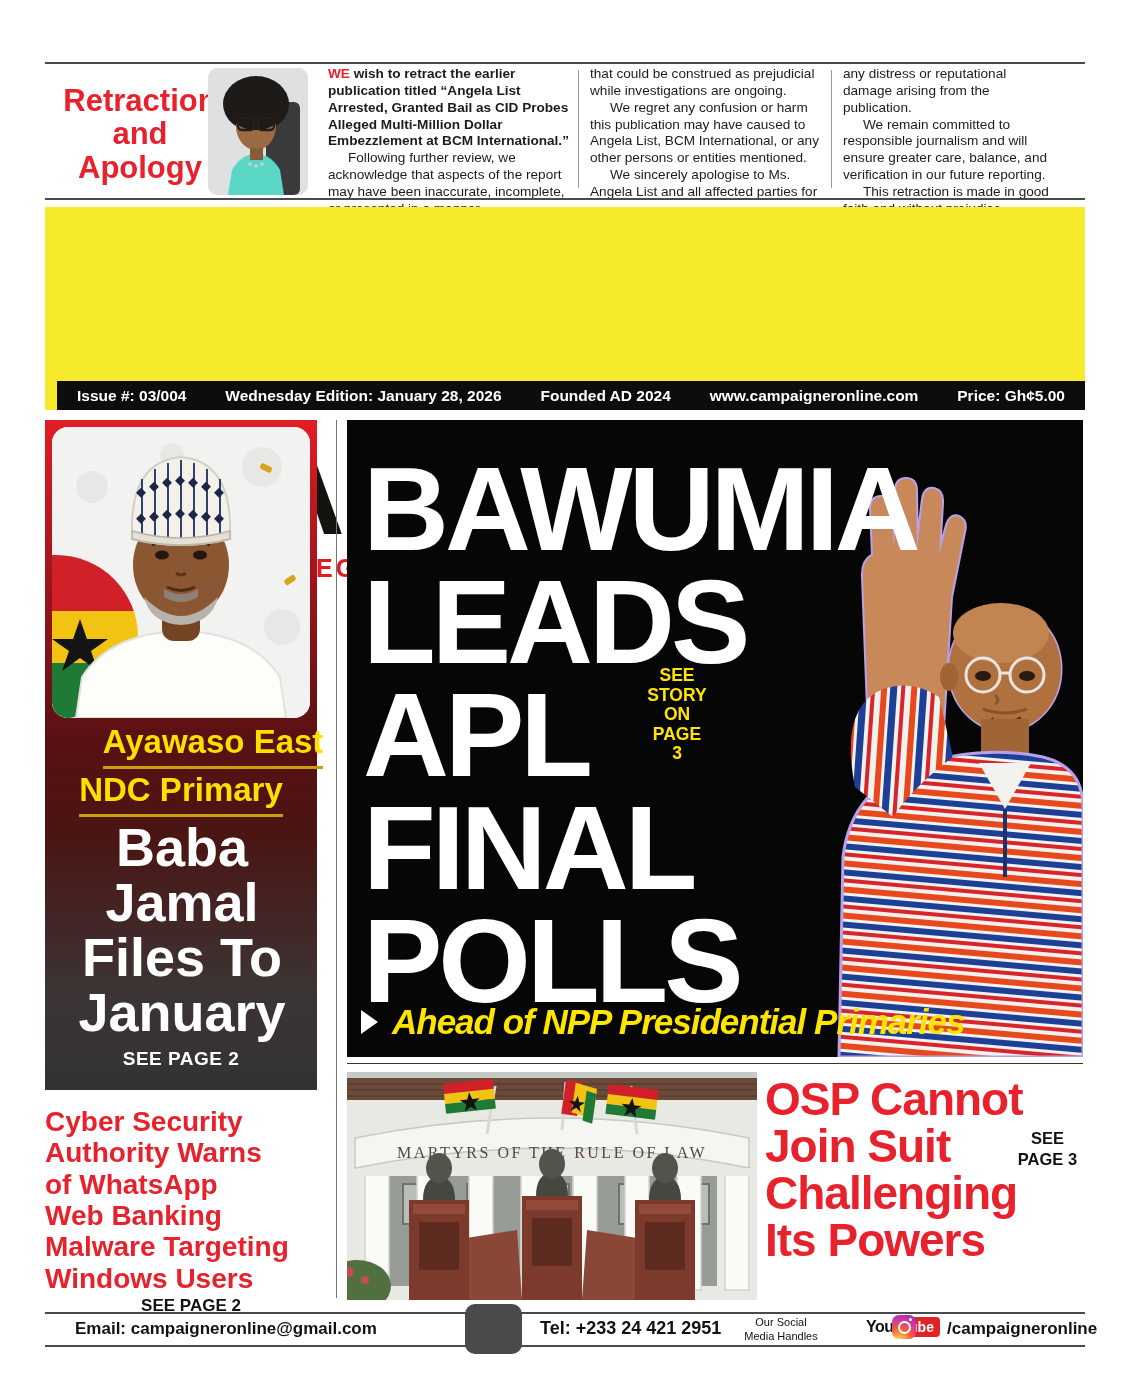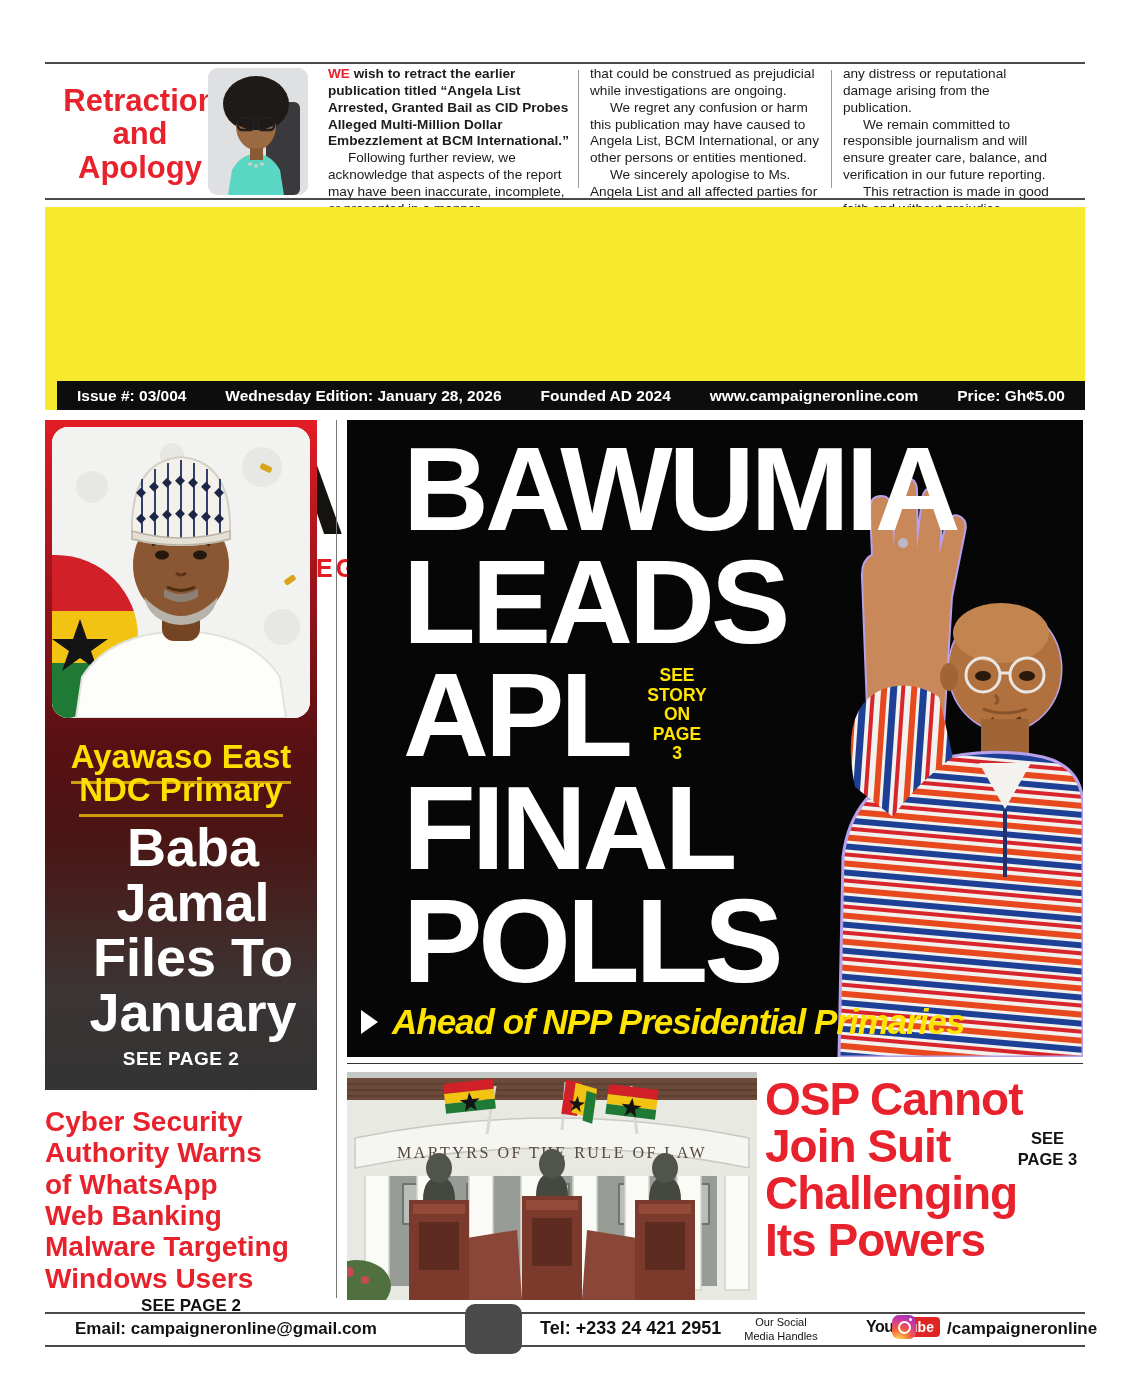--- a/index.html
+++ b/index.html
@@ -32,21 +32,21 @@
   .diamond{width:13px;height:13px;background:#151310;transform:rotate(45deg);}
   .infobar{background:#0d0d0d;color:#fff;display:flex;align-items:center;
            justify-content:space-between;padding:0 20px;font-weight:bold;font-size:15.5px;}
 
   
   .leftbox{background:linear-gradient(180deg,#e31c25 0%,#a3151b 22%,#591013 48%,#4a1513 62%,#3c3434 85%,#333333 100%);}
   .pcard{left:7px;top:7px;width:258px;height:291px;border-radius:16px;overflow:hidden;background:#f2f3f1;}
   .kicker{left:0;width:272px;text-align:center;}
   .kicker span{display:inline-block;color:#ffdf00;font-weight:bold;font-size:33px;
                border-bottom:3px solid #cf9d0c;padding-bottom:5px;}
-  .left-head{left:12px;width:272px;text-align:center;color:#ffffff;font-weight:bold;
+  .left-head{left:1px;width:272px;text-align:center;color:#ffffff;font-weight:bold;
              font-size:54px;line-height:1.02;}
   .see-w{color:#ffffff;font-weight:bold;font-size:19px;text-align:center;width:272px;letter-spacing:.5px;}
 
   
   .blackbox{background:#060606;overflow:hidden;}
   .main-head{color:#ffffff;font-weight:bold;font-size:119px;line-height:113px;letter-spacing:-4px;}
   .see-story{color:#ffe400;font-weight:bold;font-size:17.5px;line-height:1.12;text-align:center;}
   .main-tag{display:flex;align-items:center;gap:14px;}
   .tri-w{width:0;height:0;border-left:17px solid #ffffff;border-top:12px solid transparent;border-bottom:12px solid transparent;}
   .main-tag .txt{color:#ffe400;font-weight:bold;font-style:italic;font-size:35px;letter-spacing:-1px;}
@@ -207,21 +207,21 @@
           <rect x="112" y="84" width="7" height="7" transform="rotate(45 115 87)"></rect>
             <rect x="125" y="83" width="7" height="7" transform="rotate(45 128 86)"></rect>
           <rect x="138" y="84" width="7" height="7" transform="rotate(45 141 87)"></rect>
             <rect x="151" y="86" width="7" height="7" transform="rotate(45 154 89)"></rect>
           <rect x="164" y="88" width="7" height="7" transform="rotate(45 167 91)"></rect>
         </g>
         <path d="M80,104 Q129,118 178,104 L178,112 Q129,124 80,112 Z" fill="#e4e0d4" stroke="#b9b4a6" stroke-width="1.5"></path>
       </svg>
     </div>
 
-    <div class="abs kicker" style="top:318px;"><span>Ayawaso East</span></div>
+    <div class="abs kicker" style="top:303px;padding-left:32px;"><span>Ayawaso East</span></div>
     <div class="abs kicker" style="top:351px;"><span>NDC Primary</span></div>
 
     <div class="abs left-head" style="top:400px;">
       <div>Baba</div>
       <div>Jamal</div>
       <div>Files To</div>
       <div>January</div>
     </div>
     <div class="abs see-w" style="top:628px;">SEE PAGE 2</div>
   </div>
@@ -274,21 +274,21 @@
 
         <path d="M96,600 L100,400 Q108,330 180,306 Q240,288 300,300 Q340,310 340,350 L340,600 Z" fill="url(#stripes2)" stroke="#b9a0ea" stroke-width="3"></path>
 
         <path d="M112,330 Q96,250 140,232 Q170,222 196,240 L210,300 Q170,330 150,360 Z" fill="url(#stripes)"></path>
 
         <path d="M236,306 L262,352 L288,306 Z" fill="#f3f2ee"></path>
         <line x1="262" y1="352" x2="262" y2="420" stroke="#22306b" stroke-width="4"></line>
       </svg>
     </div>
 
-    <div class="abs main-head" style="left:16px;top:12px;margin-left:40px;">
+    <div class="abs main-head" style="left:16px;top:32px;">
       <div>BAWUMIA</div>
       <div>LEADS</div>
       <div>APL</div>
       <div>FINAL</div>
       <div>POLLS</div>
     </div>
 
     <div class="abs see-story" style="left:285px;top:246px;width:90px;">
       <div>SEE</div>
       <div>STORY</div>

